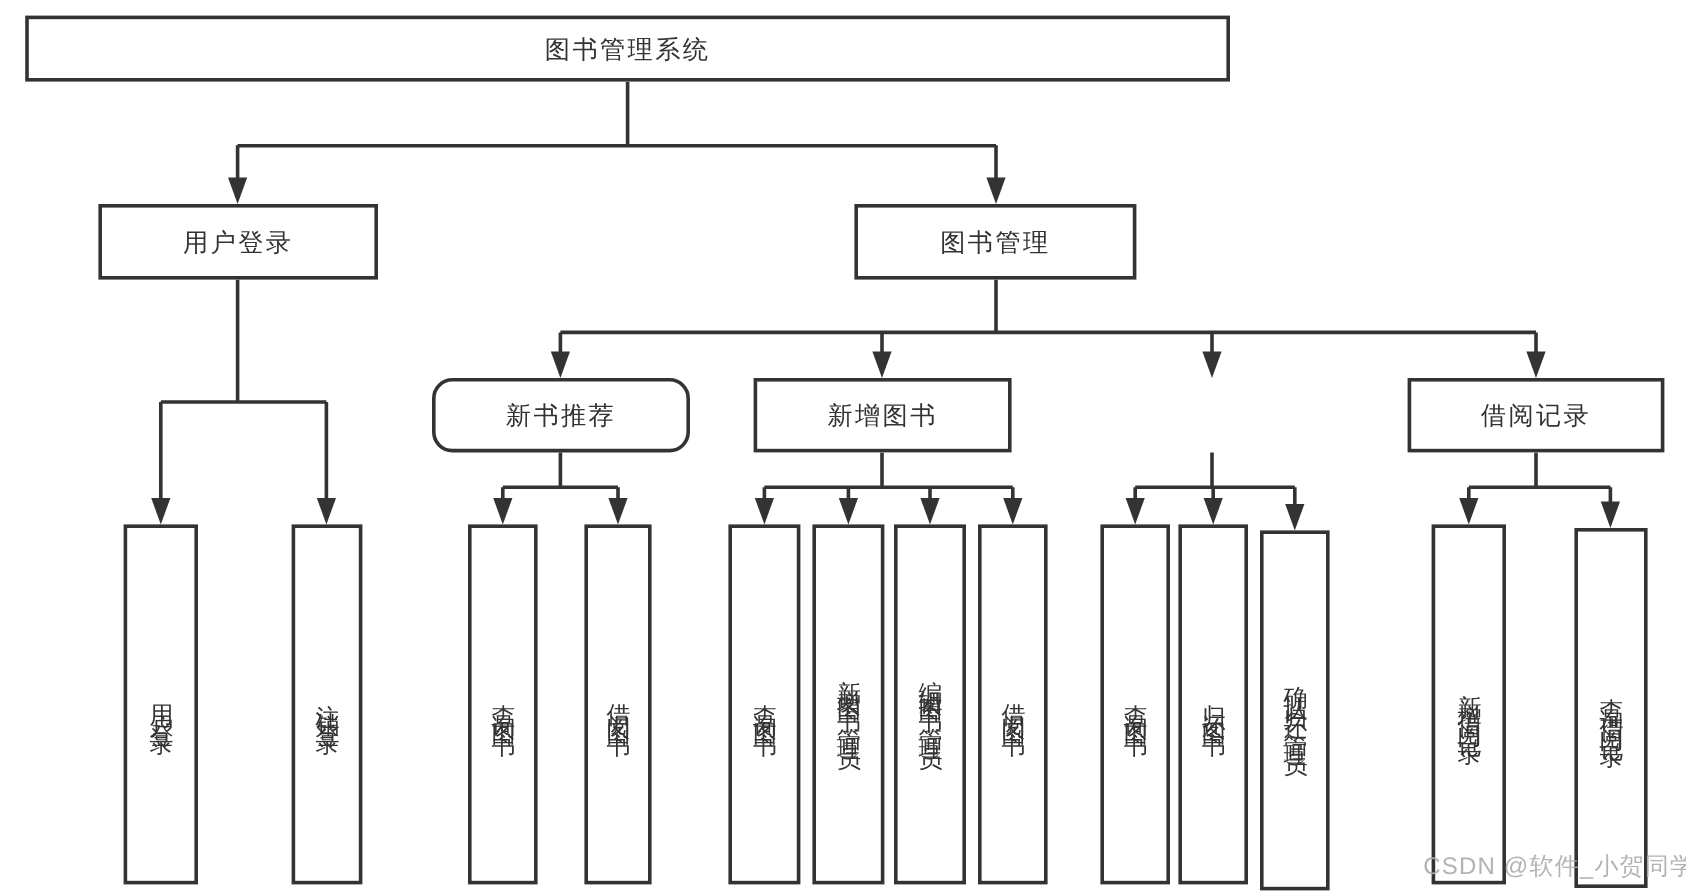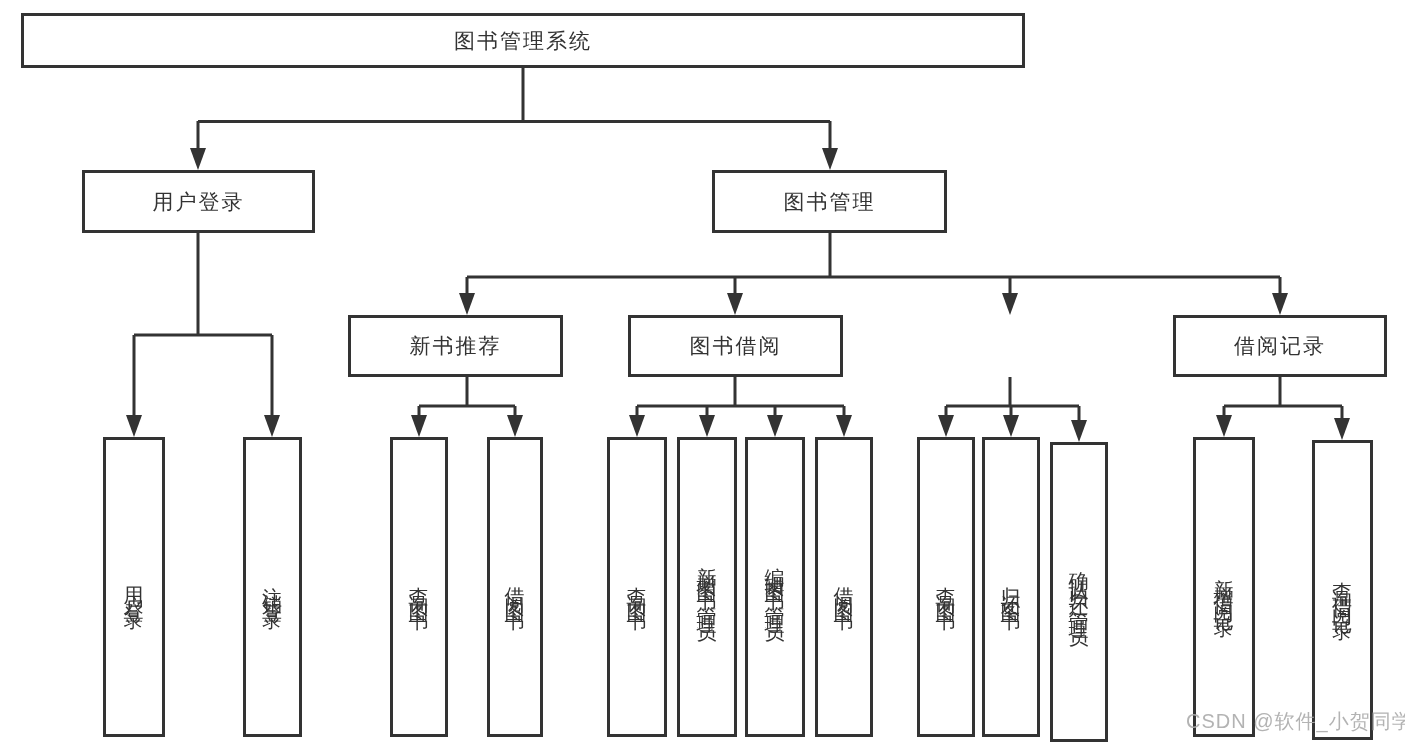--- a/index.html
+++ b/index.html
@@ -103,22 +103,22 @@
       <polygon points="1216,415 1232,415 1224,437"></polygon>
       <polygon points="1334,418 1350,418 1342,440"></polygon>
     </g>
   </svg>
 
   <div class="node hbox" style="left:21px; top:13px; width:1004px; height:55px;">图书管理系统</div>
 
   <div class="node hbox" style="left:82px; top:170px; width:233px; height:63px;">用户登录</div>
   <div class="node hbox" style="left:712px; top:170px; width:235px; height:63px;">图书管理</div>
 
-  <div class="node hbox" style="left:348px; top:315px; width:215px; height:62px;">新书推荐</div>
-  <div class="node hbox" style="left:628px; top:315px; width:215px; height:62px;">图书借阅</div>
+  <div class="node hbox" style="left:360px; top:315px; width:215px; height:62px;border-radius:17px;">新书推荐</div>
+  <div class="node hbox" style="left:628px; top:315px; width:215px; height:62px;">新增图书</div>
   <div class="node hbox" style="left:1173px; top:315px; width:214px; height:62px;">借阅记录</div>
 
   <div class="node vbox" style="left:103px; top:437px; width:62px; height:300px;">用户登录</div>
   <div class="node vbox" style="left:243px; top:437px; width:59px; height:300px;">注销登录</div>
 
   <div class="node vbox" style="left:390px; top:437px; width:58px; height:300px;">查询图书</div>
   <div class="node vbox" style="left:487px; top:437px; width:56px; height:300px;">借阅图书</div>
 
   <div class="node vbox" style="left:607px; top:437px; width:60px; height:300px;">查询图书</div>
   <div class="node vbox" style="left:677px; top:437px; width:60px; height:300px;">新增图书（管理员）</div>

